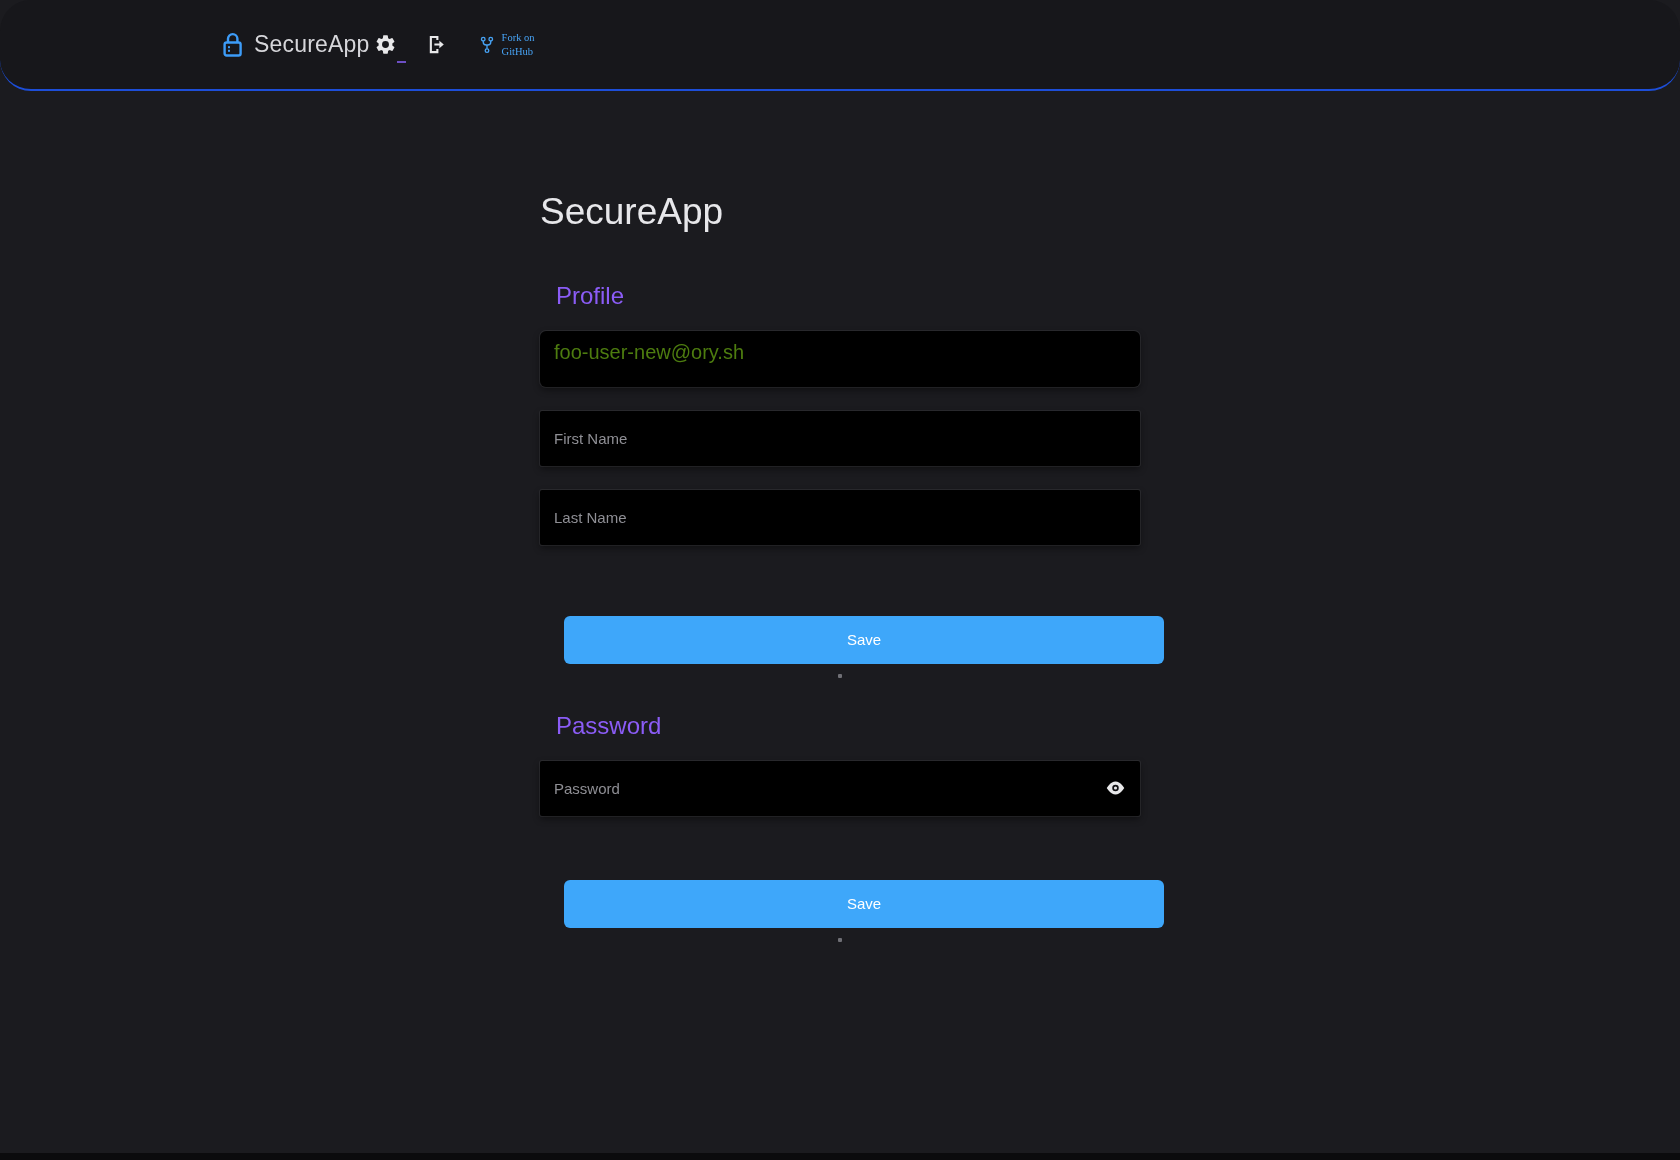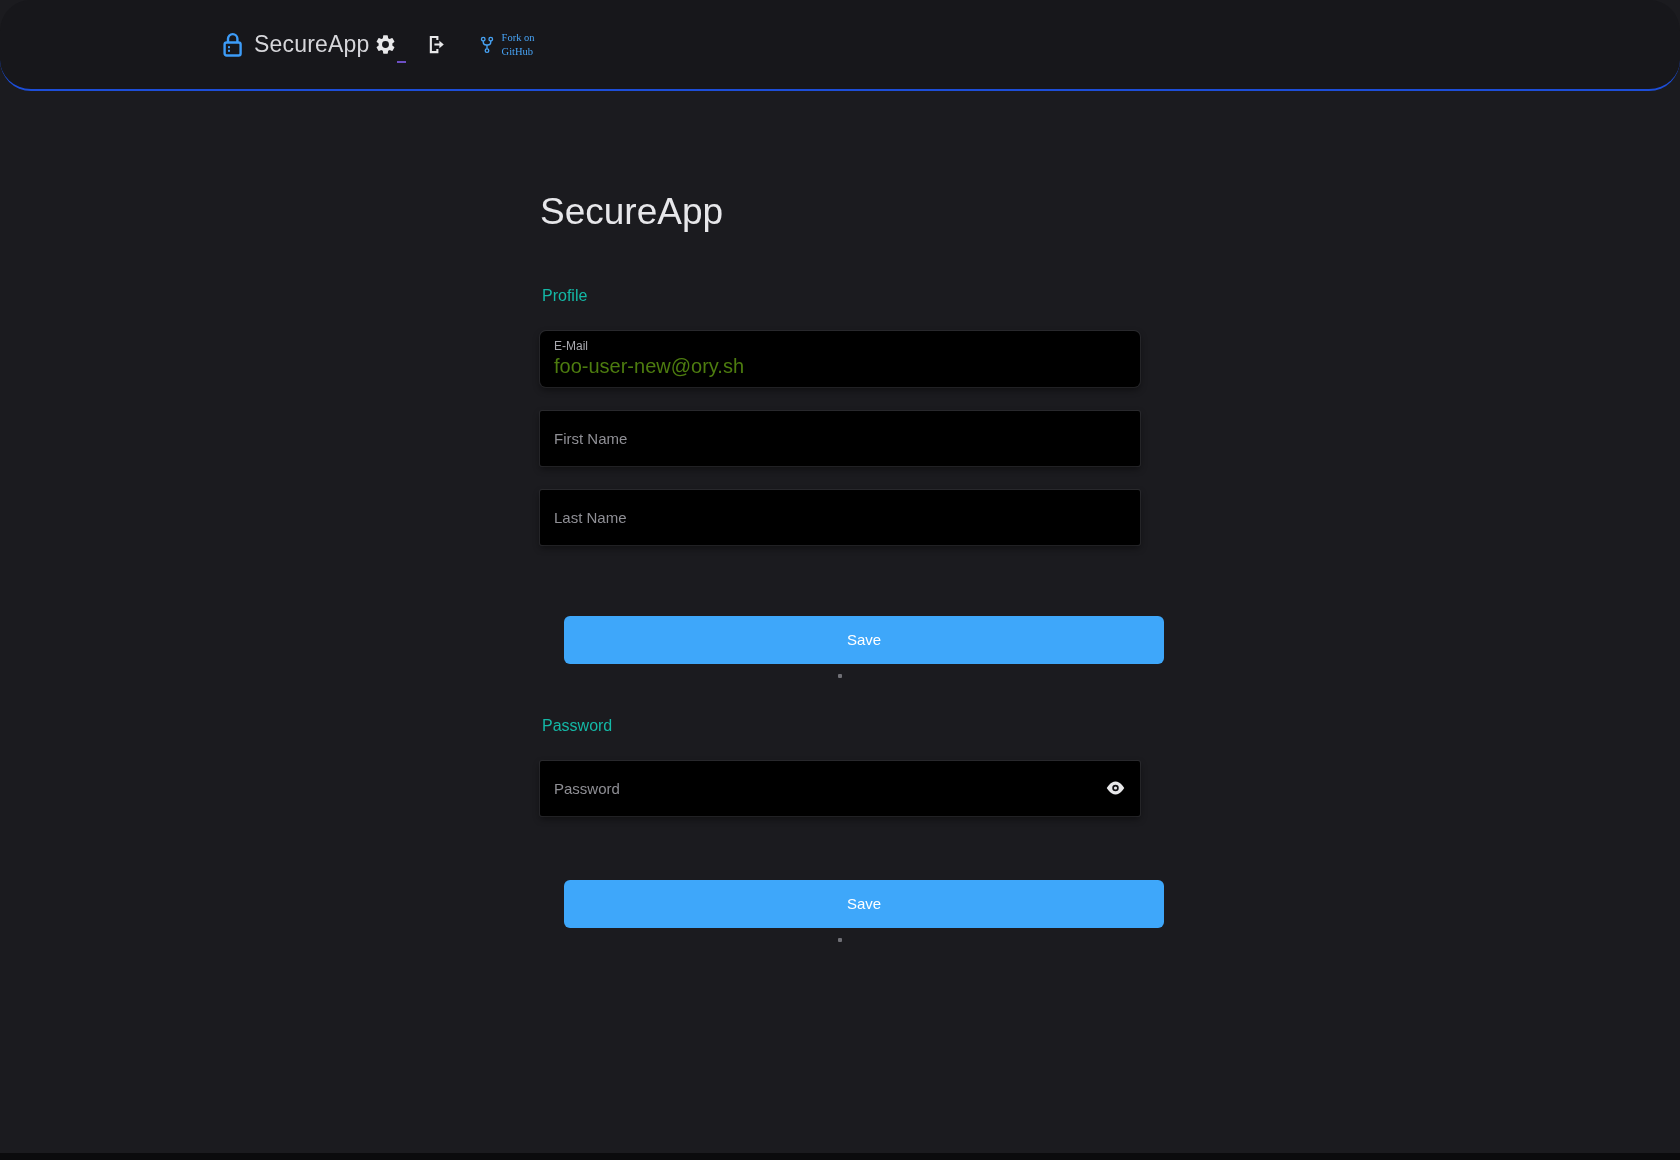--- a/index.html
+++ b/index.html
@@ -42,22 +42,22 @@
   .fork-text span { display:block; }
 
   
   main { width:600px; margin:0 auto; }
   h1 {
     margin:100px 0 0 0;
     font-size:37px; font-weight:400; line-height:1.15;
     color:#e7e7ea;
   }
   h2 {
-    font-size:16px; font-weight:400; line-height:23px;
-    color:#14b8a6; margin:2px;
+    font-size:24px; font-weight:400; line-height:23px;
+    color:#8b5cf6; margin:16px;
   }
   .profile-heading  { margin-top:50px; }
   .password-heading { margin-top:36px; }
   .social-heading   { margin-top:38px; }
 
   .field-shell {
     width:100%; background:#000; border-radius:6px;
     box-shadow: 0 0 0 1px rgba(255,255,255,0.07), 0 3px 7px rgba(0,0,0,0.45);
   }
   .email-field {
@@ -161,21 +161,20 @@
   </div>
 </header>
 
 <main>
   <h1>SecureApp</h1>
 
   <section>
     <h2 class="profile-heading">Profile</h2>
 
     <div class="field-shell email-field">
-      <span class="field-label">E-Mail</span>
       <input type="text" value="foo-user-new@ory.sh" style="">
     </div>
 
     <input type="text" class="plain-field" placeholder="First Name" style="">
 
     <input type="text" class="plain-field" placeholder="Last Name" style="">
 
     <button class="primary-btn profile-save">Save</button>
     <div class="tiny-dot"></div>
   </section>

